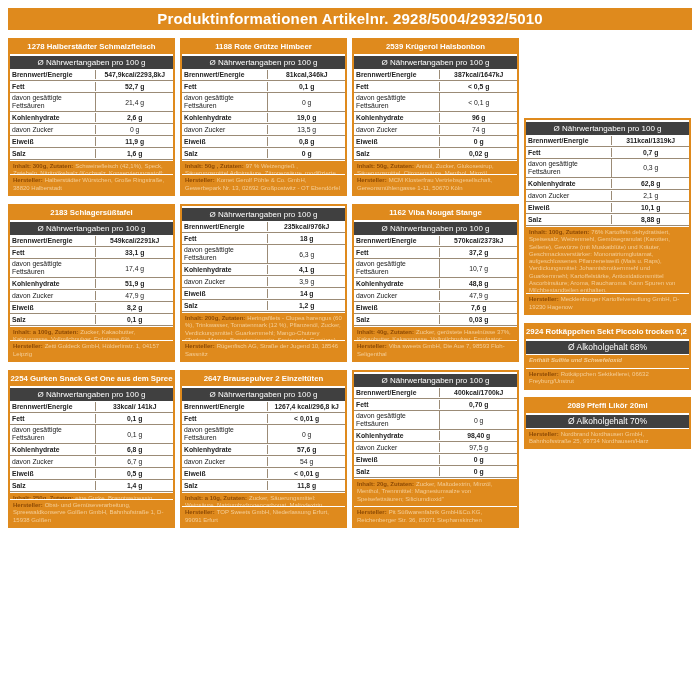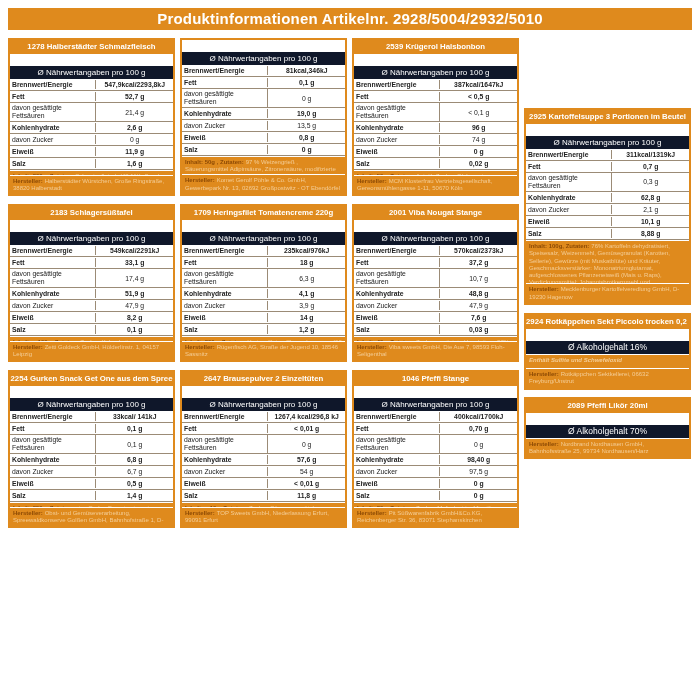--- a/index.html
+++ b/index.html
@@ -8,22 +8,22 @@
   .main-header{background:#DF8A1D;color:#fff;font-weight:bold;font-size:15px;text-align:center;
     height:22px;line-height:22px;margin-bottom:8px;letter-spacing:.2px;}
   .grid{display:flex;gap:5px;align-items:center;}
   .column{display:flex;flex-direction:column;width:167px;flex:0 0 167px;}
   .card{box-sizing:border-box;border:2px solid #DF8A1D;background:#fff;display:flex;flex-direction:column;
     height:158px;margin-bottom:8px;overflow:hidden;}
   .column:nth-child(4) .card.nutrition{height:197px;}
   .card.simple{height:auto;margin-bottom:7px;}
   .tbar{background:#DF8A1D;color:#fff;font-weight:bold;font-size:7.8px;text-align:center;
     height:14px;line-height:14px;white-space:nowrap;overflow:hidden;flex:0 0 auto;}
-  .sbar{background:#0f172a;color:#fff;font-size:8px;text-align:center;height:13px;line-height:13px;
-    margin-top:12px;flex:0 0 auto;}
+  .sbar{background:#404040;color:#fff;font-size:8px;text-align:center;height:13px;line-height:13px;
+    margin-top:2px;flex:0 0 auto;}
   .ntable{flex:0 0 auto;background:#fff;}
   .nrow{display:flex;border-bottom:1px solid #9b8b76;min-height:11px;align-items:center;}
   .nrow.wide{min-height:18px;}
   .nlabel{width:53%;box-sizing:border-box;border-right:1px solid #9b8b76;padding:1px 2px;
     font-size:6.8px;line-height:7.6px;color:#222;}
   .nvalue{flex:1;text-align:center;font-size:6.8px;color:#222;padding:1px 2px;}
   .nrow.b .nlabel,.nrow.b .nvalue{font-weight:bold;}
   .osec{background:#DF8A1D;padding:2px 3px;font-size:6px;line-height:7.3px;margin-top:1px;overflow:hidden;}
   .grow{flex:1 1 auto;}
   .hsec{flex:0 0 auto;min-height:13px;}
@@ -144,20 +144,21 @@
               <div class="nlabel">Salz</div>
               <div class="nvalue">1,4 g</div>
             </div>
           </div>
           <div class="osec grow"><span class="olabel">Inhalt: 250g, Zutaten:</span><span class="otext">eine Gurke, Branntweinessig, Zucker, Zwiebeln, Salz, Dill, Senf, Gewürze, Gewürzextrakte</span></div>
           <div class="osec hsec"><span class="olabel">Hersteller:</span><span class="otext">Obst- und Gemüseverarbeitung, Spreewaldkonserve Golßen GmbH, Bahnhofstraße 1, D-15938 Golßen</span></div>
         </div>
       </div>
       <div class="column">
         <div class="card nutrition">
+          <div class="tbar">1188 Rote Grütze Himbeer</div>
           <div class="sbar">Ø Nährwertangaben pro 100 g</div>
           <div class="ntable">
             <div class="nrow b">
               <div class="nlabel">Brennwert/Energie</div>
               <div class="nvalue">81kcal,346kJ</div>
             </div>
             <div class="nrow b">
               <div class="nlabel">Fett</div>
               <div class="nvalue">0,1 g</div>
             </div>
@@ -179,21 +180,20 @@
             </div>
             <div class="nrow b">
               <div class="nlabel">Salz</div>
               <div class="nvalue">0 g</div>
             </div>
           </div>
           <div class="osec grow"><span class="olabel">Inhalt: 50g , Zutaten:</span><span class="otext">97 % Weizengrieß , Säuerungsmittel Adipinsäure, Zitronensäure, modifizierte Weizenstärke , Aroma, Farbstoff: Echtes Karmin. Kann Spuren von Haselnüssen, Milch- und Volleipulver enthalten.</span></div>
           <div class="osec hsec"><span class="olabel">Hersteller:</span><span class="otext">Komet Gerolf Pöhle &amp; Co. GmbH, Gewerbepark Nr. 13, 02692 Großpostwitz - OT Ebendörfel</span></div>
         </div>
         <div class="card nutrition">
-          <div class="tbar">1709 Heringsfilet Tomatencreme 220g</div>
           <div class="sbar">Ø Nährwertangaben pro 100 g</div>
           <div class="ntable">
             <div class="nrow b">
               <div class="nlabel">Brennwert/Energie</div>
               <div class="nvalue">235kcal/976kJ</div>
             </div>
             <div class="nrow b">
               <div class="nlabel">Fett</div>
               <div class="nvalue">18 g</div>
             </div>
@@ -289,21 +289,21 @@
             </div>
             <div class="nrow b">
               <div class="nlabel">Salz</div>
               <div class="nvalue">0,02 g</div>
             </div>
           </div>
           <div class="osec grow"><span class="olabel">Inhalt: 50g, Zutaten:</span><span class="otext">Anisöl, Zucker, Glukosesirup, Säuerungsmittel, Citronensäure, Menthol, Minzöl, natürliches Birnenaroma, Salbeiöl, Latschenkieferöl, Thymianöl, chinesisches Kampferöl, Verdickungsmittel Gummi arabicum</span></div>
           <div class="osec hsec"><span class="olabel">Hersteller:</span><span class="otext">MCM Klosterfrau Vertriebsgesellschaft, Gereonsmühlengasse 1-11, 50670 Köln</span></div>
         </div>
         <div class="card nutrition">
-          <div class="tbar">2001 Viba Nougat Stange</div>
+          <div class="tbar">1162 Viba Nougat Stange</div>
           <div class="sbar">Ø Nährwertangaben pro 100 g</div>
           <div class="ntable">
             <div class="nrow b">
               <div class="nlabel">Brennwert/Energie</div>
               <div class="nvalue">570kcal/2373kJ</div>
             </div>
             <div class="nrow b">
               <div class="nlabel">Fett</div>
               <div class="nvalue">37,2 g</div>
             </div>
@@ -325,21 +325,20 @@
             </div>
             <div class="nrow b">
               <div class="nlabel">Salz</div>
               <div class="nvalue">0,03 g</div>
             </div>
           </div>
           <div class="osec grow"><span class="olabel">Inhalt: 40g, Zutaten:</span><span class="otext">Zucker, geröstete Haselnüsse 37%, Kakaobutter, Kakaomasse, Vollmilchpulver, Emulgator: Sojalecithine, Vanillin. Kakaobestandteile 14% Kann Spuren von Mandeln, Erdnüssen und Weizenbestandteilen enthalten.</span></div>
           <div class="osec hsec"><span class="olabel">Hersteller:</span><span class="otext">Viba sweets GmbH, Die Aue 7, 98593 Floh-Seligenthal</span></div>
         </div>
         <div class="card nutrition">
-          <div class="tbar">1046 Pfeffi Stange</div>
           <div class="sbar">Ø Nährwertangaben pro 100 g</div>
           <div class="ntable">
             <div class="nrow b">
               <div class="nlabel">Brennwert/Energie</div>
               <div class="nvalue">400kcal/1700kJ</div>
             </div>
             <div class="nrow b">
               <div class="nlabel">Fett</div>
               <div class="nvalue">0,70 g</div>
             </div>
@@ -363,21 +362,20 @@
               <div class="nlabel">Salz</div>
               <div class="nvalue">0 g</div>
             </div>
           </div>
           <div class="osec grow"><span class="olabel">Inhalt: 20g, Zutaten:</span><span class="otext">Zucker, Maltodextrin, Minzöl, Menthol, Trennmittel: Magnesiumsalze von Speisefettsäuren; Siliciumdioxid"</span></div>
           <div class="osec hsec"><span class="olabel">Hersteller:</span><span class="otext">Pit Süßwarenfabrik GmbH&amp;Co.KG, Reichenberger Str. 36, 83071 Stephanskirchen</span></div>
         </div>
       </div>
       <div class="column">
         <div class="card nutrition">
-          <div class="tbar">2925 Kartoffelsuppe 3 Portionen im Beutel</div>
           <div class="sbar">Ø Nährwertangaben pro 100 g</div>
           <div class="ntable">
             <div class="nrow b">
               <div class="nlabel">Brennwert/Energie</div>
               <div class="nvalue">311kcal/1319kJ</div>
             </div>
             <div class="nrow b">
               <div class="nlabel">Fett</div>
               <div class="nvalue">0,7 g</div>
             </div>
@@ -400,21 +398,21 @@
             <div class="nrow b">
               <div class="nlabel">Salz</div>
               <div class="nvalue">8,88 g</div>
             </div>
           </div>
           <div class="osec grow"><span class="olabel">Inhalt: 100g, Zutaten:</span><span class="otext">76% Kartoffeln dehydratisiert, Speisesalz, Weizenmehl, Gemüsegranulat (Karotten, Sellerie), Gewürze (mit Muskatblüte) und Kräuter, Geschmacksverstärker: Mononatriumglutamat, aufgeschlossenes Pflanzeneiweiß (Mais u. Raps), Verdickungsmittel: Johannisbrotkernmehl und Guarkernmehl; Kartoffelstärke, Antioxidationsmittel Ascorbinsäure; Aroma, Raucharoma. Kann Spuren von Milchbestandteilen enthalten.</span></div>
           <div class="osec hsec"><span class="olabel">Hersteller:</span><span class="otext">Mecklenburger Kartoffelveredlung GmbH, D-19230 Hagenow</span></div>
         </div>
         <div class="card simple">
           <div class="tbar">2924 Rotkäppchen Sekt Piccolo trocken 0,2 l</div>
-          <div class="sbar">Ø Alkoholgehalt 16%</div>
+          <div class="sbar">Ø Alkoholgehalt 68%</div>
           <div class="osec"><span class="note">Enthält Sulfite und Schwefeloxid</span></div>
           <div class="osec hsec"><span class="olabel">Hersteller:</span><span class="otext">Rotkäppchen Sektkellerei, 06632 Freyburg/Unstrut</span></div>
         </div>
         <div class="card simple">
           <div class="tbar">2089 Pfeffi Likör 20ml</div>
           <div class="sbar">Ø Alkoholgehalt 70%</div>
           <div class="osec hsec"><span class="olabel">Hersteller:</span><span class="otext">Nordbrand Nordhausen GmbH, Bahnhofsstraße 25, 99734 Nordhausen/Harz</span></div>
         </div>
       </div>
     </div>

